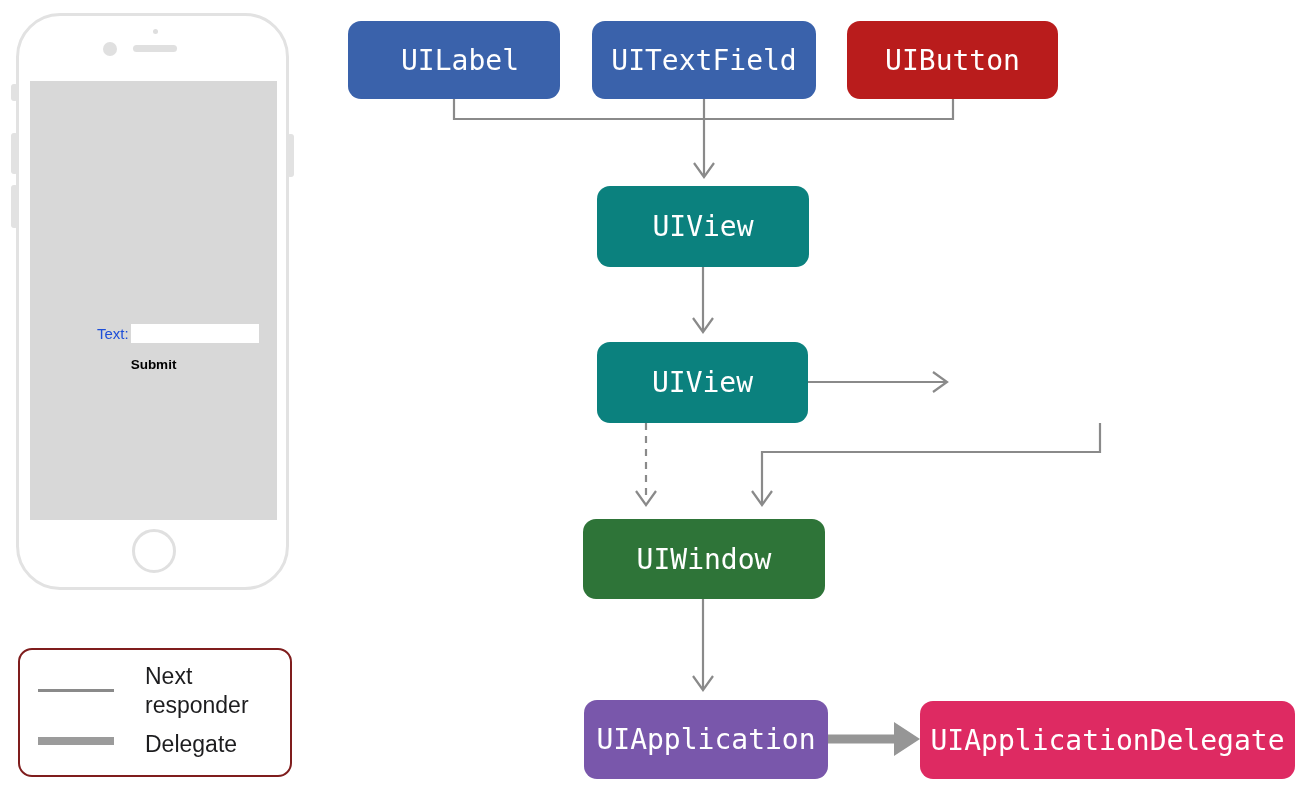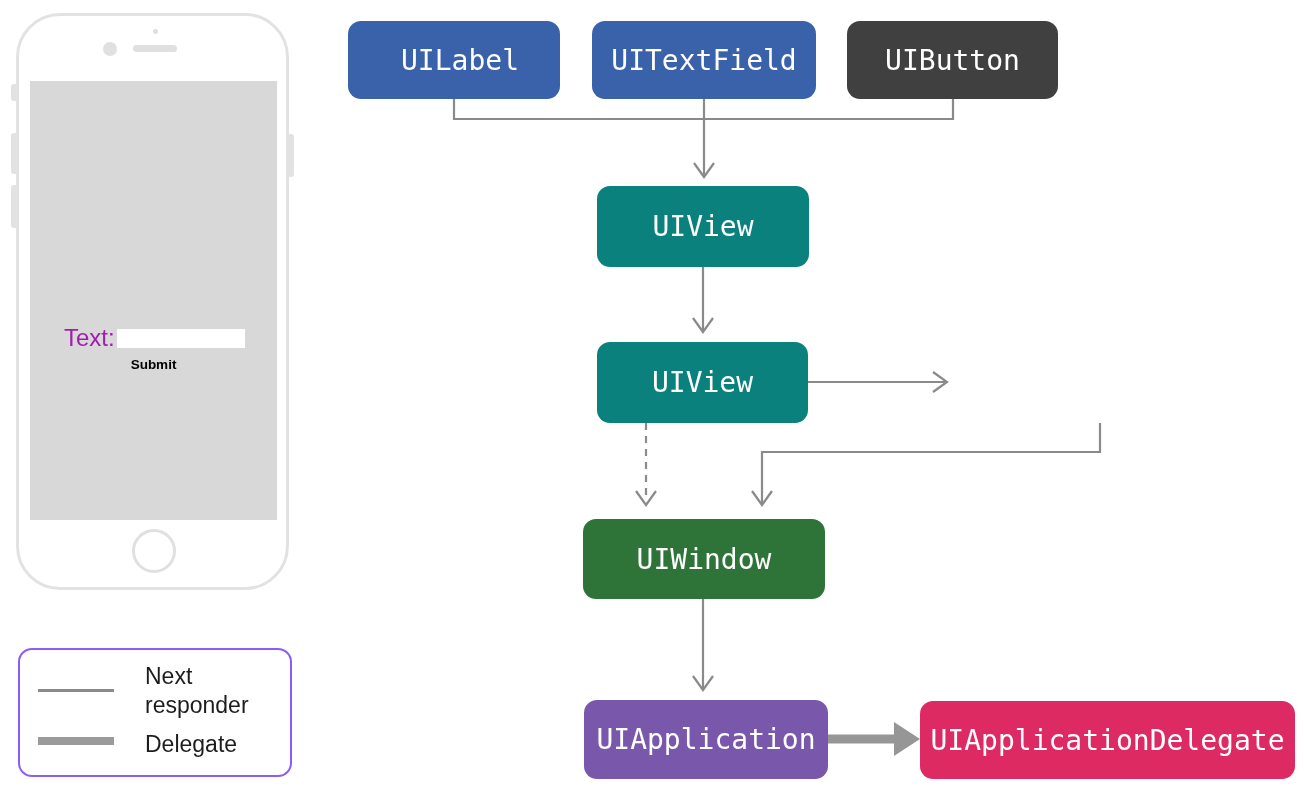--- a/index.html
+++ b/index.html
@@ -46,30 +46,30 @@
   .camera-lens { position:absolute; left:84px; top:26px; width:14px; height:14px;
     border-radius:50%; background:#e0e0e0; }
   .speaker { position:absolute; left:114px; top:29px; width:44px; height:7px;
     border-radius:4px; background:#e0e0e0; }
   .screen { position:absolute; left:11px; top:65px; width:247px; height:439px;
     background:#d8d8d8; }
   .home-button { position:absolute; left:113px; top:513px; width:44px; height:44px;
     border:3px solid #e0e0e0; border-radius:50%; background:#ffffff; }
 
   .text-row { position:absolute; left:34px; top:243px; display:flex; align-items:center; }
-  .text-label { font-size:24px; color:#a21caf; margin-right:2px; }
+  .text-label { font-size:15px; color:#1d4ed8; margin-right:2px;margin-left:33px; }
   .mock-input { width:128px; height:19px; border:0; background:#ffffff; outline:none;
     font-size:14px; font-family:"Liberation Sans",sans-serif; }
   .submit { position:absolute; left:0; top:276px; width:247px; text-align:center;
     font-size:13.5px; font-weight:600; }
 
   
   .legend {
     position:absolute; left:18px; top:648px; width:274px; height:129px;
-    background:#ffffff; border:2px solid #8b5cf6; border-radius:14px;
+    background:#ffffff; border:2px solid #7f1d1d; border-radius:14px;
   }
   .swatch-thin  { position:absolute; left:18px; top:39px; width:76px; height:2.5px; }
   .swatch-thick { position:absolute; left:18px; top:87px; width:76px; height:8px; }
   .legend-label { position:absolute; left:125px; font-size:23px; line-height:29px;
     color:#1d1d1f; width:135px; }
   #legend-label-next { top:12px; }
   #legend-label-delegate { top:80px; }
 </style>
 </head>
 <body>
@@ -124,20 +124,20 @@
 
   <div class="legend">
     <div class="swatch-thin" style="background-color: rgb(138, 138, 138);"></div>
     <div class="legend-label" id="legend-label-next">Next responder</div>
     <div class="swatch-thick" style="background-color: rgb(155, 155, 155);"></div>
     <div class="legend-label" id="legend-label-delegate">Delegate</div>
   </div>
 
   <div class="node" id="node-uilabel" style="background-color: rgb(58, 98, 171);">UILabel</div>
   <div class="node" id="node-uitextfield" style="background-color: rgb(58, 98, 171);">UITextField</div>
-  <div class="node" id="node-uibutton" style="background-color: #404040;">UIButton</div>
+  <div class="node" id="node-uibutton" style="background-color: #b91c1c;">UIButton</div>
   <div class="node" id="node-uiview1" style="background-color: rgb(11, 129, 126);">UIView</div>
   <div class="node" id="node-uiview2" style="background-color: rgb(11, 129, 126);">UIView</div>
   <div class="node" id="node-uiwindow" style="background-color: rgb(46, 116, 56);">UIWindow</div>
   <div class="node" id="node-uiappdelegate" style="background-color: rgb(222, 42, 98);">UIApplicationDelegate</div>
   <div class="node" id="node-uiapplication" style="background-color: rgb(121, 87, 171);">UIApplication</div>
 
 </div>
 
 </body></html>

